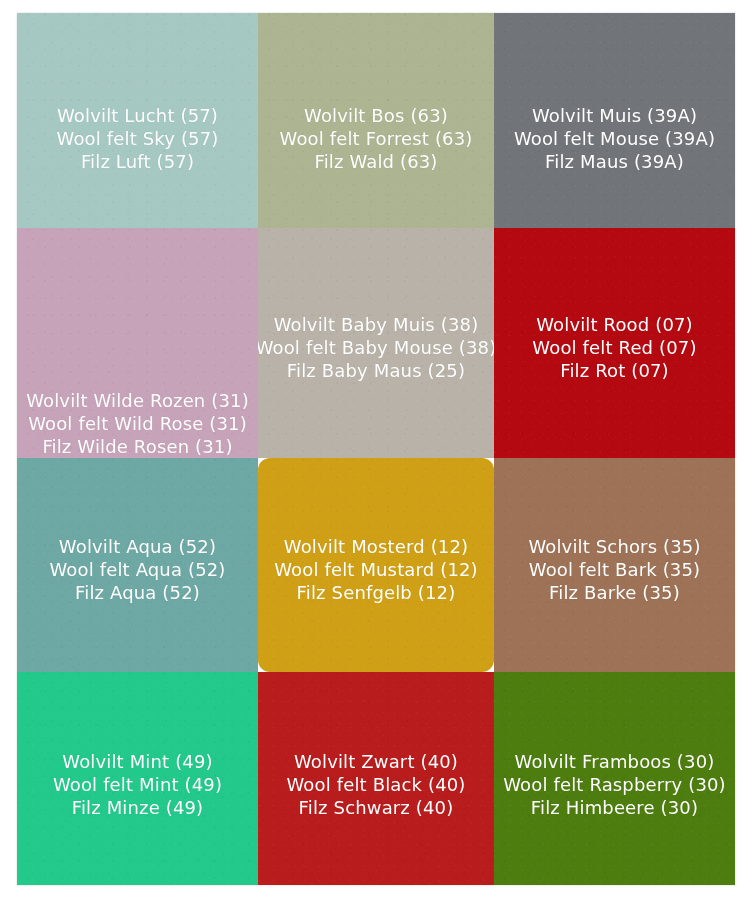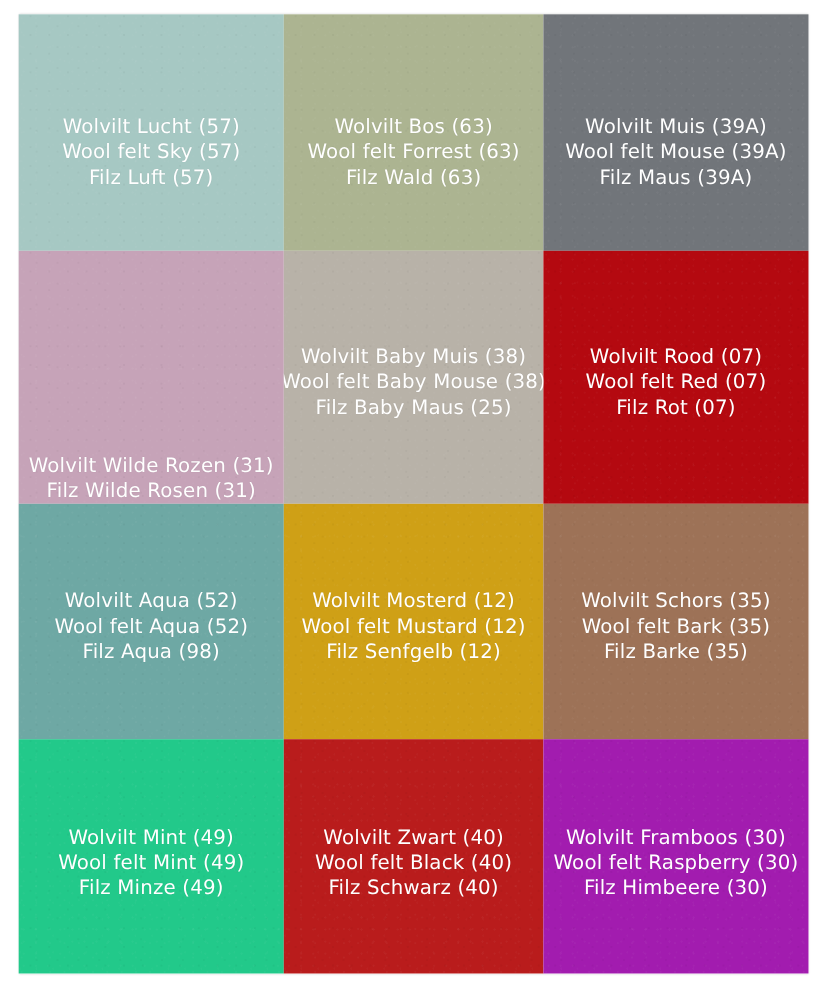--- a/index.html
+++ b/index.html
@@ -98,20 +98,21 @@
       <div class="swatch-cell row-1" style="background: rgb(113, 117, 122);">
         <div class="swatch-label">
           <span class="label-line">Wolvilt Muis (39A)</span>
           <span class="label-line">Wool felt Mouse (39A)</span>
           <span class="label-line">Filz Maus (39A)</span>
         </div>
       </div>
       <div class="swatch-cell row-2" style="background: rgb(198, 163, 184); justify-content: flex-end;">
         <div class="swatch-label">
           <span class="label-line">Wolvilt Wilde Rozen (31)</span>
+          <span class="label-line">Wool felt Wild Rose (31)</span>
           <span class="label-line">Filz Wilde Rosen (31)</span>
         </div>
       </div>
       <div class="swatch-cell row-2" style="background: rgb(184, 178, 168);">
         <div class="swatch-label">
           <span class="label-line">Wolvilt Baby Muis (38)</span>
           <span class="label-line">Wool felt Baby Mouse (38)</span>
           <span class="label-line">Filz Baby Maus (25)</span>
         </div>
       </div>
@@ -119,24 +120,24 @@
         <div class="swatch-label">
           <span class="label-line">Wolvilt Rood (07)</span>
           <span class="label-line">Wool felt Red (07)</span>
           <span class="label-line">Filz Rot (07)</span>
         </div>
       </div>
       <div class="swatch-cell row-3" style="background: rgb(110, 168, 164);">
         <div class="swatch-label">
           <span class="label-line">Wolvilt Aqua (52)</span>
           <span class="label-line">Wool felt Aqua (52)</span>
-          <span class="label-line">Filz Aqua (98)</span>
+          <span class="label-line">Filz Aqua (52)</span>
         </div>
       </div>
-      <div class="swatch-cell row-3" style="background: rgb(207, 160, 22);">
+      <div class="swatch-cell row-3" style="background: rgb(207, 160, 22); border-radius: 12px;">
         <div class="swatch-label">
           <span class="label-line">Wolvilt Mosterd (12)</span>
           <span class="label-line">Wool felt Mustard (12)</span>
           <span class="label-line">Filz Senfgelb (12)</span>
         </div>
       </div>
       <div class="swatch-cell row-3" style="background: rgb(157, 114, 87);">
         <div class="swatch-label">
           <span class="label-line">Wolvilt Schors (35)</span>
           <span class="label-line">Wool felt Bark (35)</span>
@@ -150,21 +151,21 @@
           <span class="label-line">Filz Minze (49)</span>
         </div>
       </div>
       <div class="swatch-cell row-4" style="background: #b91c1c;">
         <div class="swatch-label">
           <span class="label-line">Wolvilt Zwart (40)</span>
           <span class="label-line">Wool felt Black (40)</span>
           <span class="label-line">Filz Schwarz (40)</span>
         </div>
       </div>
-      <div class="swatch-cell row-4" style="background: #a21caf;">
+      <div class="swatch-cell row-4" style="background: #4d7c0f;">
         <div class="swatch-label">
           <span class="label-line">Wolvilt Framboos (30)</span>
           <span class="label-line">Wool felt Raspberry (30)</span>
           <span class="label-line">Filz Himbeere (30)</span>
         </div>
       </div>
     </div>
 </div>
 
 </body></html>

